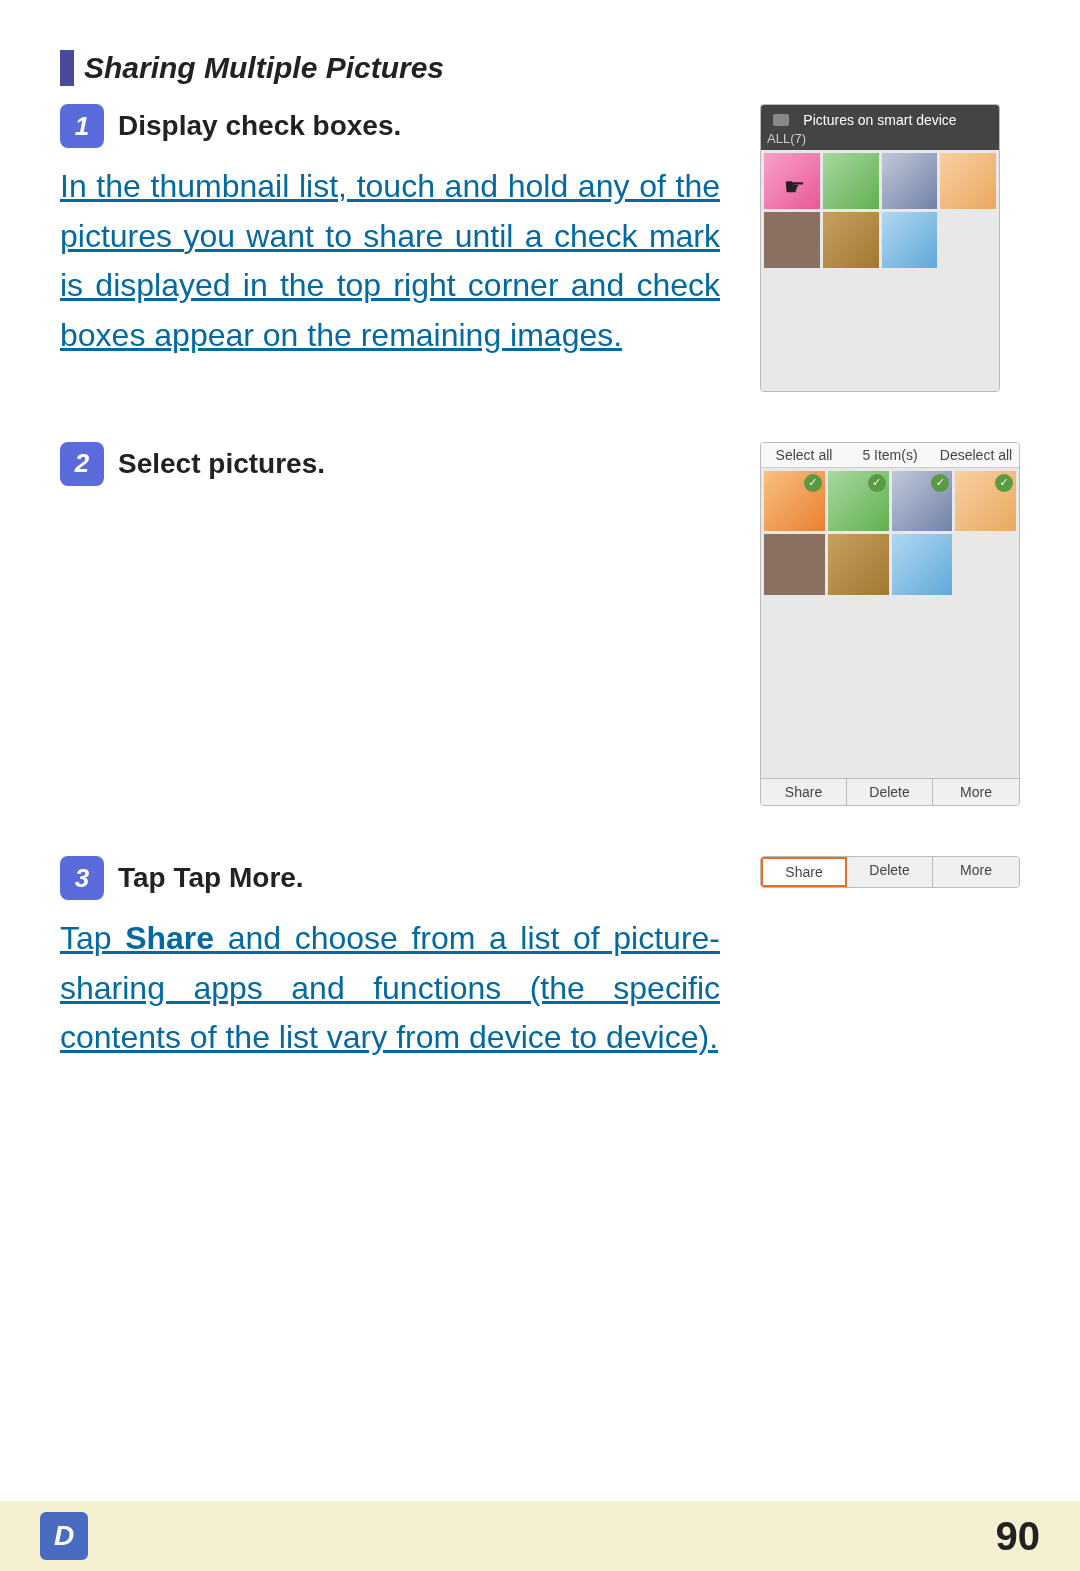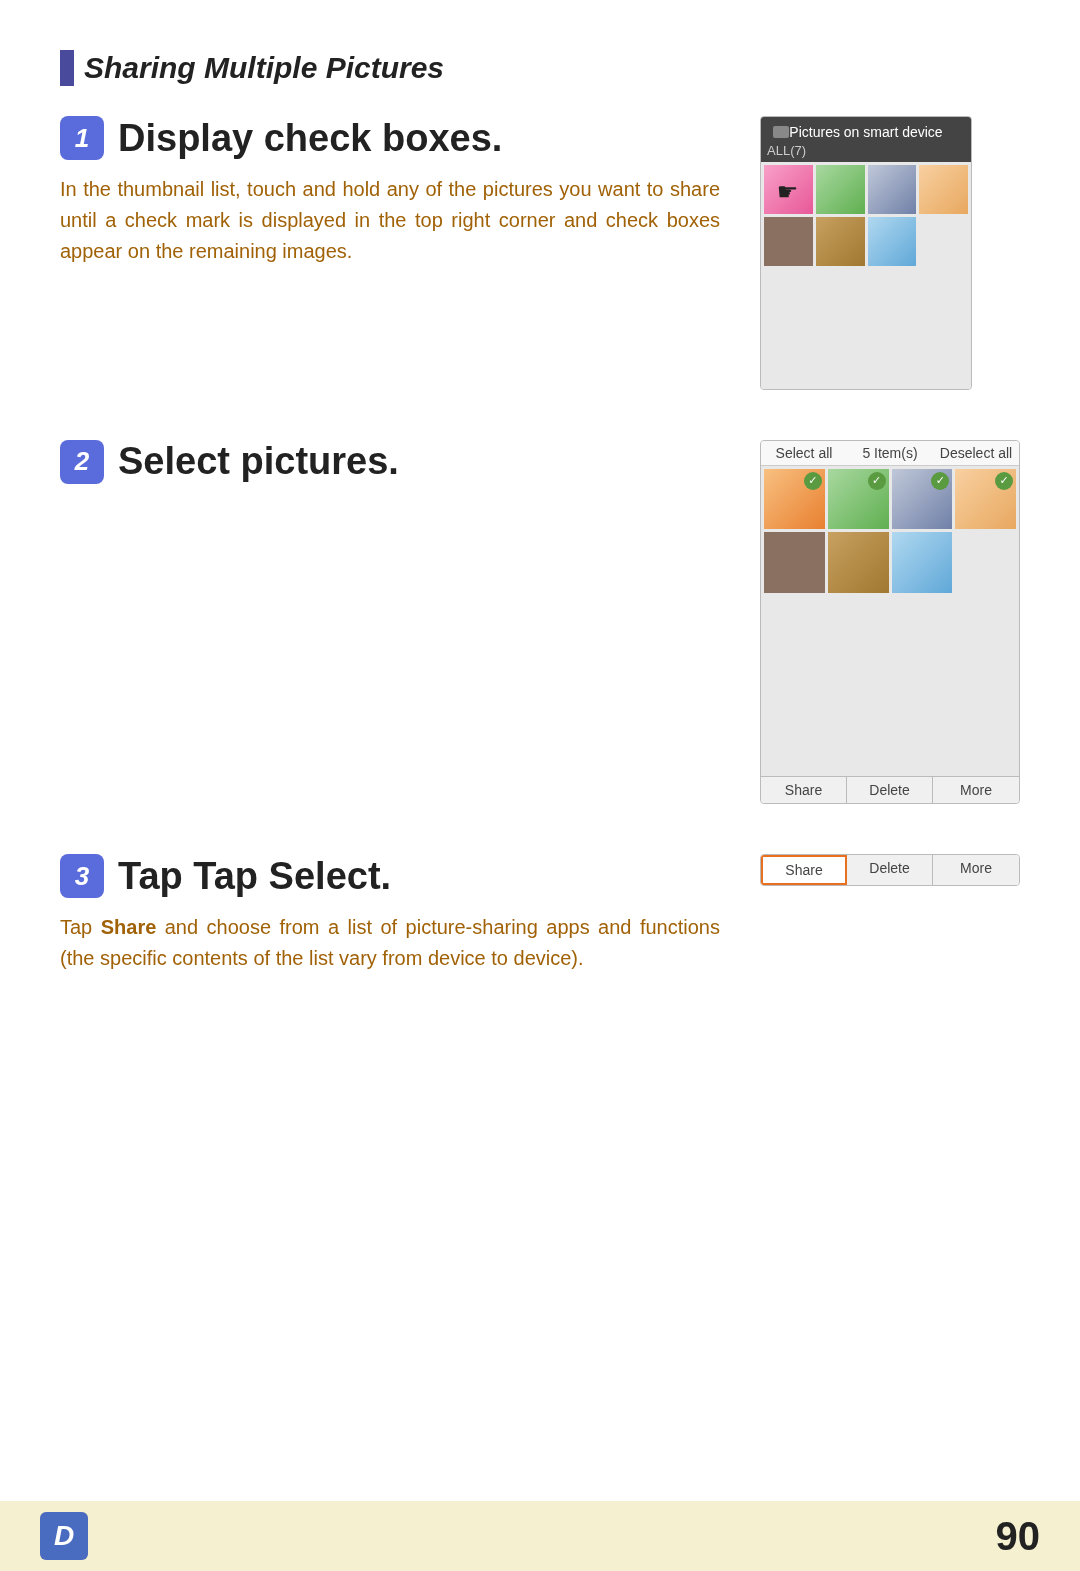--- a/index.html
+++ b/index.html
@@ -15,21 +15,21 @@
     }
 
     .page-content {
       padding: 50px 60px 80px 60px;
     }
 
     
     .section-header {
       display: flex;
       align-items: center;
-      margin-bottom: 30px;
+      margin-bottom: 18px;
     }
     .section-header-bar {
       width: 14px;
       height: 36px;
       background: #4a4a9c;
       margin-right: 10px;
       flex-shrink: 0;
     }
     .section-title {
       font-size: 30px;
@@ -72,30 +72,31 @@
       justify-content: center;
       color: #fff;
       font-size: 26px;
       font-weight: bold;
       font-style: italic;
       margin-right: 14px;
       flex-shrink: 0;
     }
 
     .step-title {
-      font-size: 38px;
+      font-size: 28px;
       font-weight: bold;
       color: #222;
     }
 
     .step-body {
-      font-size: 20px;
+      font-size: 32px;
       line-height: 1.55;
       text-align: justify;
-      color: #a16207;
+      color: #0369a1;
+      text-decoration: underline;
     }
 
     .step-body b {
       font-weight: bold;
     }
 
     
     .device-screen {
       border: 1px solid #bbb;
       background: #e8e8e8;
@@ -237,21 +238,21 @@
     }
 
     .footer-page {
       font-size: 40px;
       font-weight: bold;
       color: #222;
     }
 
     
     .step1-device {
-      width: 212px;
+      width: 240px;
     }
 
   </style>
 </head>
 <body>
 
 <div class="page-content">
 
   <div class="section-header">
     <div class="section-header-bar"></div>
@@ -349,21 +350,21 @@
       </div>
     </div>
   </div>
 
   <div class="step-block">
     <div class="step-left">
       <div class="step-heading">
         <div class="step-badge">
           <span>3</span>
         </div>
-        <span class="step-title">Tap <b>Tap Select.</b></span>
+        <span class="step-title">Tap <b>Tap More.</b></span>
       </div>
       <div class="step-body">
         Tap <b>Share</b> and choose from a list of picture-sharing apps and functions (the specific contents of the list vary from device to device).
       </div>
     </div>
     <div class="step-right">
       <div class="device-screen">
 
         <div class="device-toolbar" style="border-top:none;">
           <div class="device-toolbar-btn device-toolbar-share-highlighted">Share</div>

